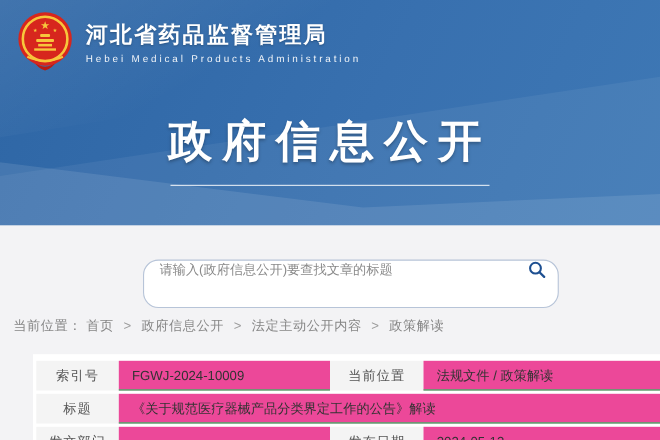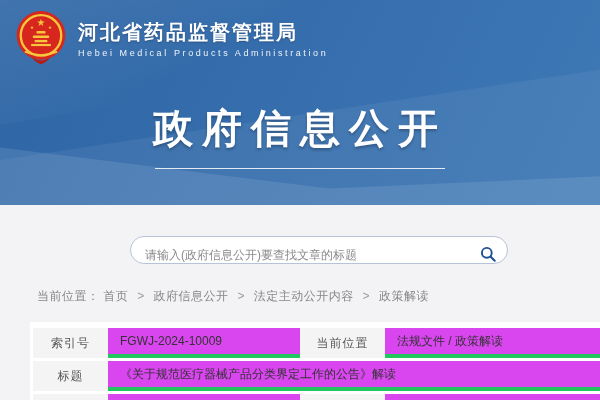--- a/index.html
+++ b/index.html
@@ -46,47 +46,47 @@
     color:#fff;font-size:40px;font-weight:700;letter-spacing:9px;
     text-shadow:0 2px 3px rgba(0,0,0,.28);
   }
   .banner-underline{
     position:absolute;top:168px;left:50%;transform:translateX(-50%);
     width:290px;height:1px;background:rgba(255,255,255,.85);
   }
   
   .lower{position:absolute;top:205px;left:0;width:600px;height:195px;background:#f3f3f5;}
   .search-box{
-    position:absolute;top:31px;left:130px;width:378px;height:28px;
+    position:absolute;top:31px;left:130px;width:378px;height:44px;
     background:#fff;border:1px solid #b7c4d8;border-radius:14px;
-    display:flex;align-items:flex-end;box-sizing:border-box;padding:0 10px 0 12px;
+    display:flex;align-items:flex-start;box-sizing:border-box;padding:0 10px 0 12px;
   }
   .search-box input{
     flex:1;border:none;outline:none;font-size:12px;color:#333;
     font-family:"Liberation Sans","DejaVu Sans",sans-serif;background:transparent;
   }
   .search-box input::placeholder{color:#8a8a8a;}
   .search-icon{width:17px;height:17px;cursor:pointer;flex:0 0 auto;}
   .breadcrumb{
-    position:absolute;top:83px;left:37px;font-size:12px;color:#868686;letter-spacing:.5px;
+    position:absolute;top:83px;left:12px;font-size:12px;color:#868686;letter-spacing:.5px;
   }
   .breadcrumb a{color:#868686;text-decoration:none;cursor:pointer;}
   .breadcrumb .sep{margin:0 5px;color:#9a9a9a;}
   
   .content-box{
     position:absolute;top:117px;left:30px;width:578px;height:90px;
     background:#fff;padding:3px 0 0 3px;box-sizing:border-box;
   }
   table.info{
     border-collapse:separate;border-spacing:0 3px;width:101%;table-layout:fixed;
     font-size:12px;
   }
   table.info td{height:24px;vertical-align:middle;}
   td.lbl{background:#f4f4f4;color:#555;text-align:center;letter-spacing:1px;}
-  td.val{background:#d946ef;color:#333;padding-left:12px;border-bottom:4px solid #22c55e;}
+  td.val{background:#ec4899;color:#333;padding-left:12px;border-bottom:1px solid #22c55e;}
 </style>
 </head>
 <body>
 
 <div class="hero">
   <div class="wave wave-top"></div>
   <div class="wave wave-mid"></div>
   <div class="wave wave-low"></div>
 
   <div class="logo">

